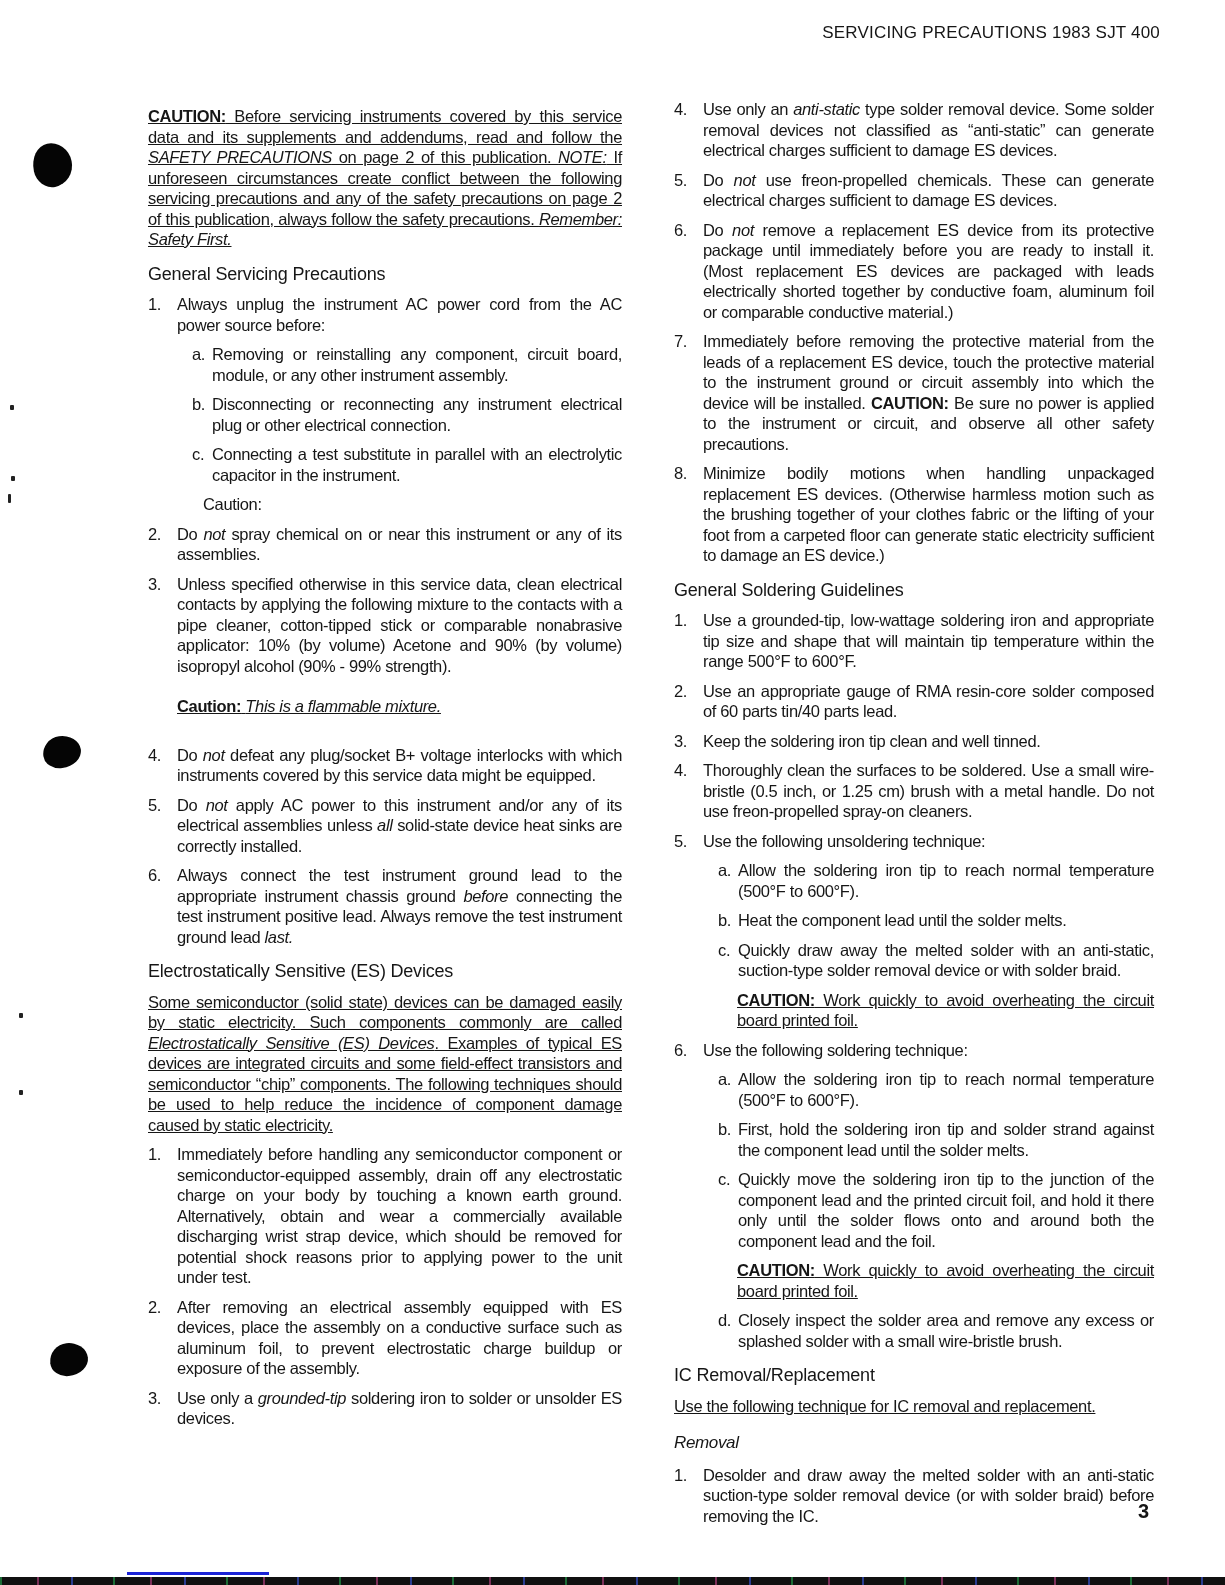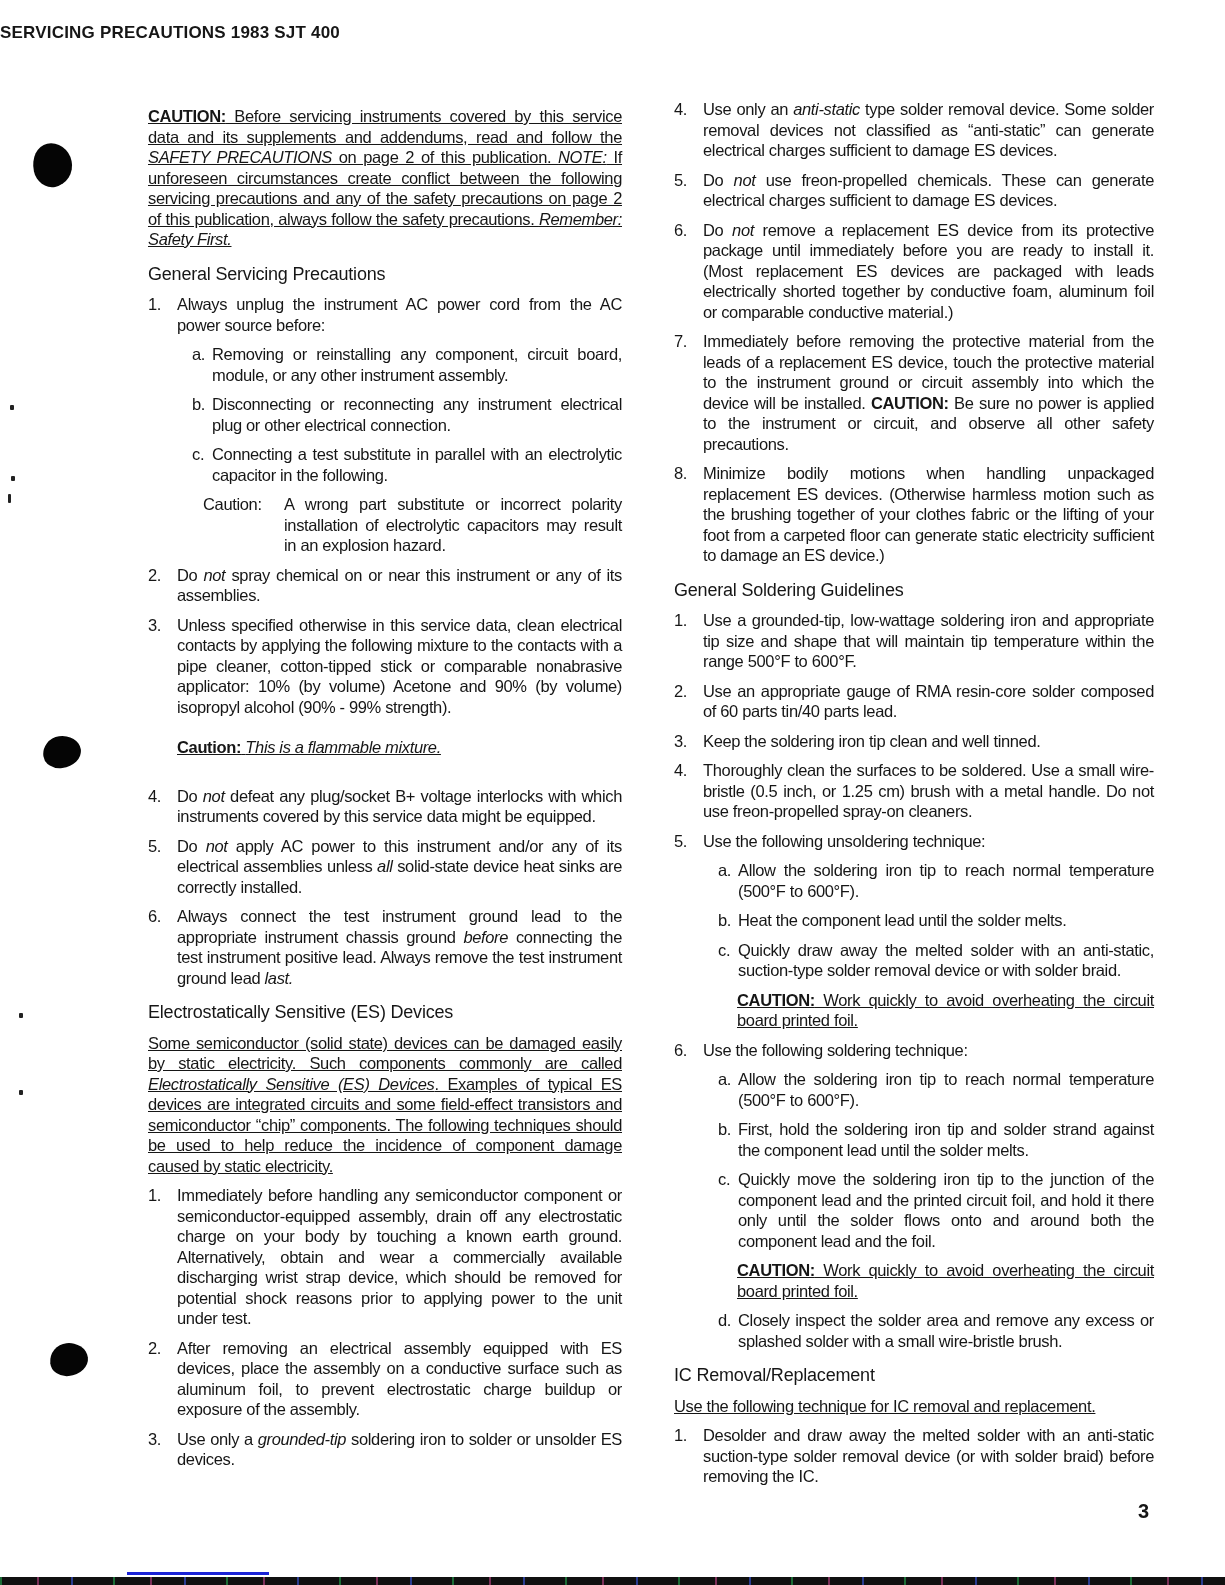--- a/index.html
+++ b/index.html
@@ -6,21 +6,21 @@
   .page{
     position:relative;
     width:1225px;height:1585px;
     background:#ffffff;
     font-family:"Liberation Sans", sans-serif;
     color:#161616;
     overflow:hidden;
   }
   .hdr{
     position:absolute;top:23px;left:0;right:65px;
-    font-weight:bold;font-size:17px;letter-spacing:0.2px;
+    text-align:right;font-weight:normal;font-size:17px;letter-spacing:0.2px;
   }
   .col{
     position:absolute;
     font-size:16.5px;line-height:20.5px;letter-spacing:-0.35px;
   }
   .col-left{left:148px;top:106px;width:474px;}
   .col-right{left:674px;top:99px;width:480px;}
   .b{font-weight:bold;}
   .it{font-style:italic;}
   .h{font-weight:normal;font-size:18px;margin:14px 0 10px;letter-spacing:-0.2px;text-align:left;}
@@ -68,25 +68,24 @@
       <div class="item sub">
         <span class="no">a.</span>
         <div class="body"><span>Removing or reinstalling any component, circuit board, module, or any other instrument assembly.</span></div>
       </div>
       <div class="item sub">
         <span class="no">b.</span>
         <div class="body"><span>Disconnecting or reconnecting any instrument electrical plug or other electrical connection.</span></div>
       </div>
       <div class="item sub">
         <span class="no">c.</span>
-        <div class="body"><span>Connecting a test substitute in parallel with an electrolytic capacitor in the following.</span></div>
+        <div class="body"><span>Connecting a test substitute in parallel with an electrolytic capacitor in the instrument.</span></div>
       </div>
       <div class="item c2">
         <span class="no">Caution:</span>
-        <div class="body"><span>A wrong part substitute or incorrect polarity installation of electrolytic capacitors may result in an explosion hazard.</span></div>
       </div>
       <div class="item">
         <span class="no">2.</span>
         <div class="body"><span>Do </span><span class="it">not</span><span> spray chemical on or near this instrument or any of its assemblies.</span></div>
       </div>
       <div class="item">
         <span class="no">3.</span>
         <div class="body"><span>Unless specified otherwise in this service data, clean electrical contacts by applying the following mixture to the contacts with a pipe cleaner, cotton-tipped stick or comparable nonabrasive applicator: 10% (by volume) Acetone and 90% (by volume) isopropyl alcohol (90% - 99% strength).</span></div>
       </div>
       <div class="p cont"><span class="b">Caution:</span><span> </span><span class="it">This is a flammable mixture.</span></div>
@@ -189,20 +188,21 @@
         <span class="no">c.</span>
         <div class="body"><span>Quickly move the soldering iron tip to the junction of the component lead and the printed circuit foil, and hold it there only until the solder flows onto and around both the component lead and the foil.</span></div>
       </div>
       <div class="p cautionp"><span class="b">CAUTION:</span><span> Work quickly to avoid overheating the circuit board printed foil.</span></div>
       <div class="item sub">
         <span class="no">d.</span>
         <div class="body"><span>Closely inspect the solder area and remove any excess or splashed solder with a small wire-bristle brush.</span></div>
       </div>
       <div class="h">IC Removal/Replacement</div>
       <div class="p"><span>Use the following technique for IC removal and replacement.</span></div>
+      <div class="ih">Removal</div>
       <div class="item">
         <span class="no">1.</span>
         <div class="body"><span>Desolder and draw away the melted solder with an anti-static suction-type solder removal device (or with solder braid) before removing the IC.</span></div>
       </div>
     </div>
 
   <div style="position:absolute;left:1138px;top:1500px;font-weight:bold;font-size:20px;">3</div>
 
   <div class="blob blob1"></div>
   <div class="blob blob2"></div>

